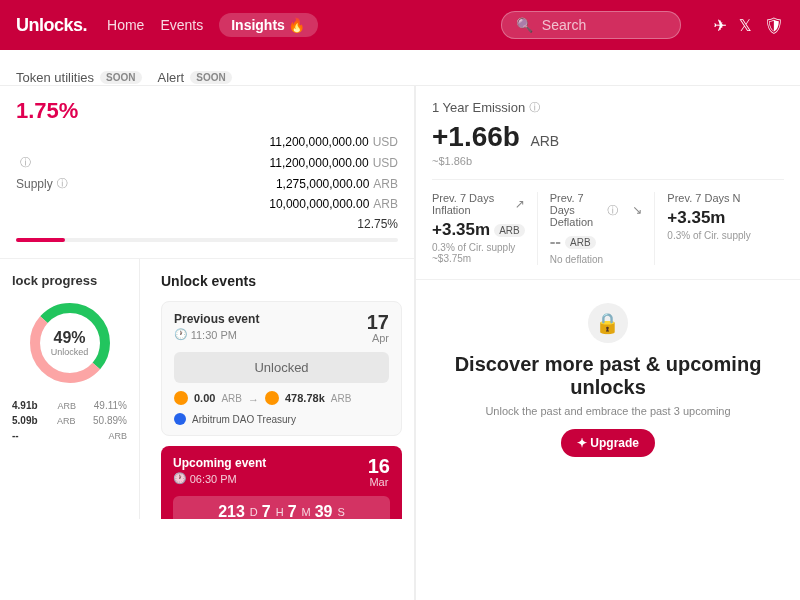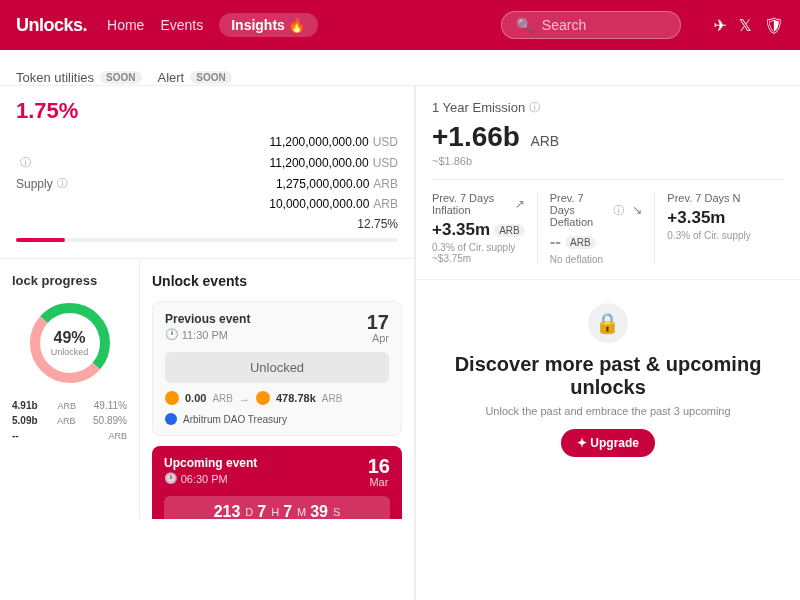--- a/index.html
+++ b/index.html
@@ -137,20 +137,21 @@
       width: 12.75%;
     }
 
     
     .divider { height: 1px; background: #f0f0f0; margin: 0; }
 
     
     .unlock-section {
       display: flex;
       height: 260px;
+      gap: 9px;
     }
 
     
     .lock-progress {
       width: 140px;
       background: white;
       padding: 14px 12px;
       border-right: 1px solid #eee;
       flex-shrink: 0;
     }
@@ -266,21 +267,21 @@
 
     .emission-metrics {
       display: flex;
       gap: 0;
       border-top: 1px solid #f0f0f0;
       margin-top: 12px;
       padding-top: 12px;
     }
     .emission-metric { flex: 1; border-right: 1px solid #f0f0f0; padding-right: 12px; margin-right: 12px; }
     .emission-metric:last-child { border-right: none; }
-    .em-label { font-size: 11px; color: #666; display: flex; align-items: center; gap: 8px; margin-bottom: 4px; }
+    .em-label { font-size: 11px; color: #666; display: flex; align-items: center; gap: 14px; margin-bottom: 4px; }
     .em-value { font-size: 17px; font-weight: 700; color: #222; display: flex; align-items: center; gap: 4px; }
     .em-badge { font-size: 10px; background: #f0f0f0; color: #555; padding: 1px 5px; border-radius: 8px; font-weight: 500; }
     .em-sub { font-size: 10px; color: #999; margin-top: 2px; }
     .em-dash { font-size: 17px; font-weight: 700; color: #999; }
 
     
     .discover-panel {
       padding: 16px;
       display: flex;
       flex-direction: column;

